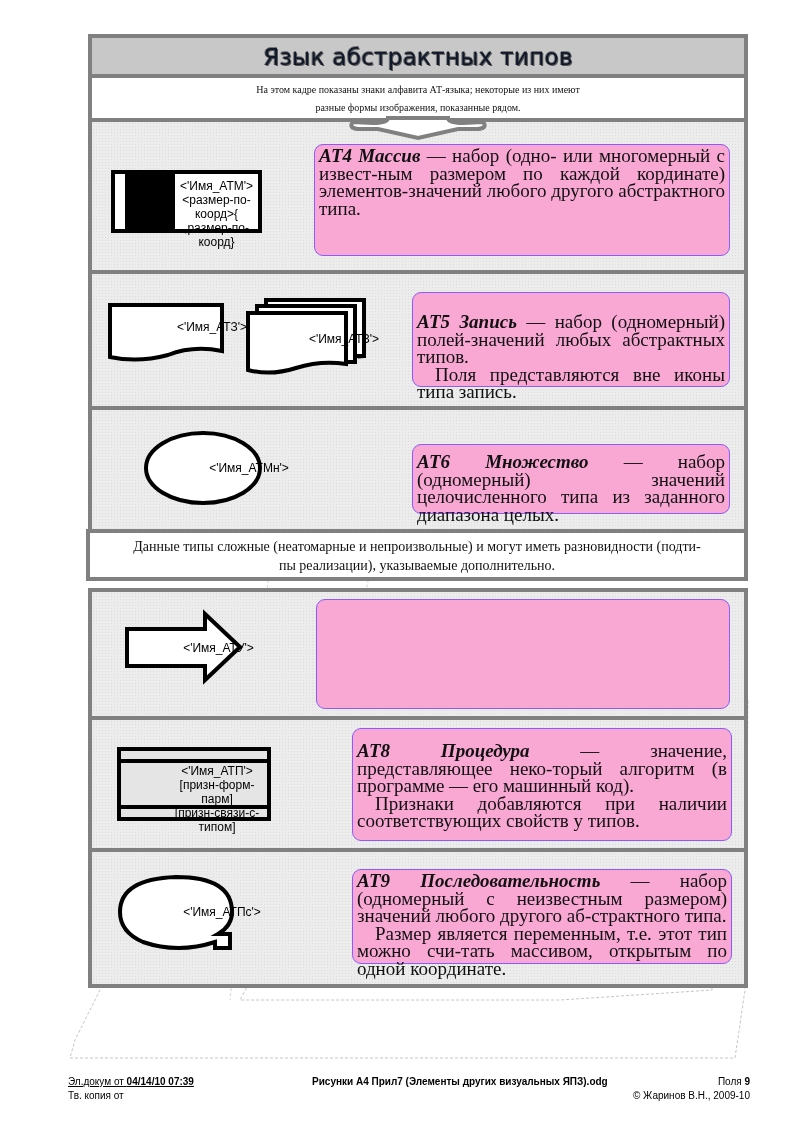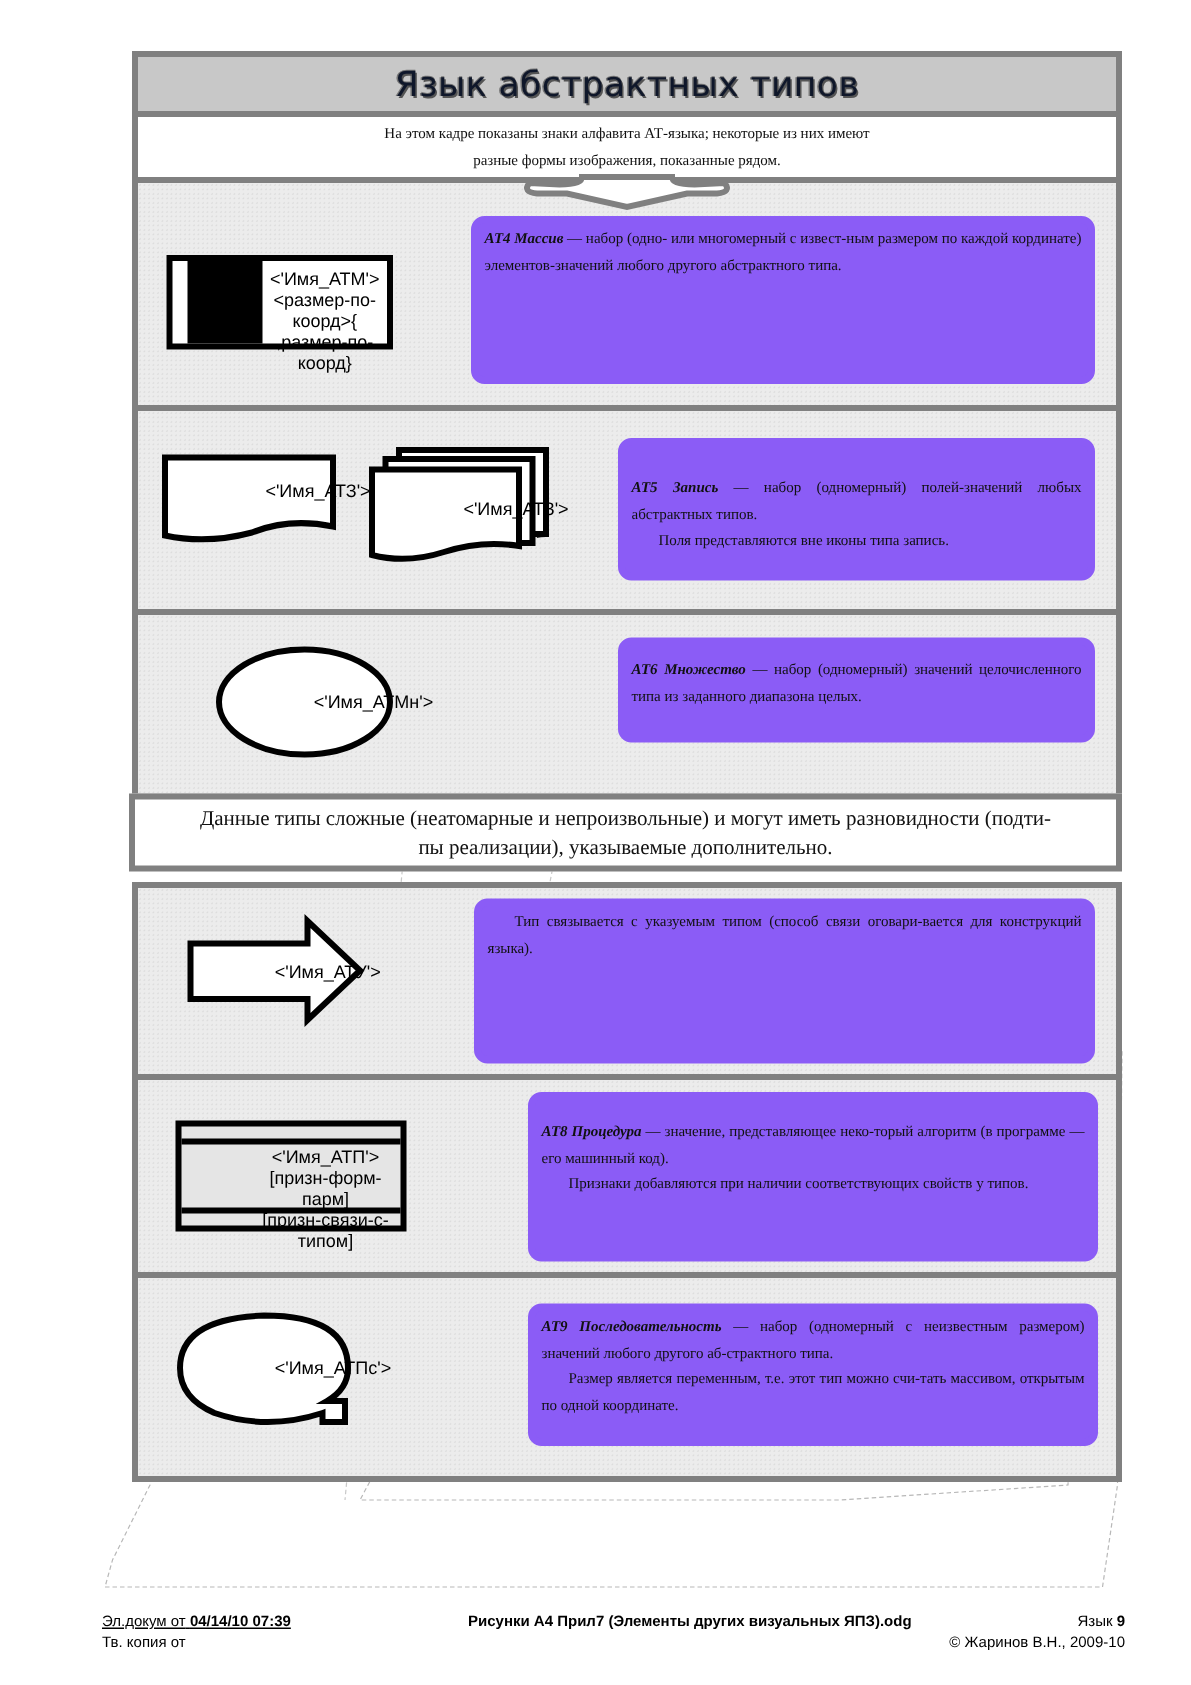--- a/index.html
+++ b/index.html
@@ -9,22 +9,22 @@
   .frame { position:absolute; background:#ececec; border:4px solid #808080; box-sizing:border-box;
            background-image: radial-gradient(#dcdcdc 0.6px, transparent 0.6px); background-size:3px 3px; }
   .title-bar { position:absolute; left:88px; top:34px; width:660px; height:40px; background:#c8c8c8;
                border:4px solid #808080; border-bottom:none; box-sizing:border-box; text-align:center; }
   .title-bar span { font-family:"DejaVu Sans", sans-serif; font-size:23px; color:#0f172a; line-height:38px;
                     text-shadow: 1px 1px 0 #555, -1px 0 0 #777, 0 -1px 0 #777; letter-spacing:0.3px; }
   .intro { position:absolute; left:88px; top:74px; width:660px; height:48px; background:#fff;
            border:4px solid #808080; box-sizing:border-box; text-align:center; font-size:10px; line-height:18px; padding-top:3px; }
   .note { position:absolute; left:86px; top:529px; width:662px; height:52px; background:#fff;
           border:4px solid #808080; box-sizing:border-box; text-align:center; font-size:14px; line-height:19px; padding-top:4px; }
-  .desc { position:absolute; background:#8b5cf6; border:5px solid #8b5cf6; border-radius:9px; box-sizing:border-box;
-          font-size:10px; line-height:17.5px; padding:2px 4px; text-align:justify; }
+  .desc { position:absolute; background:#f9a8d4; border:1px solid #8b5cf6; border-radius:9px; box-sizing:border-box;
+          font-size:19px; line-height:17.5px; padding:2px 4px; text-align:justify; }
   .desc p { margin:0; }
   .desc .ind { text-indent:18px; }
   .desc b { font-style:italic; }
   .ico-text { font-family:"Liberation Sans", sans-serif; font-size:12px; color:#000; text-align:center; line-height:14px; }
   .footer { position:absolute; font-family:"Liberation Sans", sans-serif; font-size:10px; color:#000; }
   .footer b { font-weight:bold; }
   svg { position:absolute; overflow:visible; }
 </style>
 </head>
 <body>
@@ -76,39 +76,38 @@
 <div class="abs ico-text" style="left:248px;top:332px;width:100px;">&lt;'Имя_АТЗ'&gt;</div>
 <div class="desc" style="left:412px;top:292px;width:318px;height:95px;padding-top:20px;">
   <p><b>АТ5 Запись</b><span> — набор (одномерный) полей-значений любых абстрактных типов.</span></p>
   <p class="ind">Поля представляются вне иконы типа запись.</p>
 </div>
 
 <svg width="120" height="80" style="left:143px;top:430px;">
   <ellipse cx="60" cy="38" rx="57" ry="35" fill="#fff" stroke="#000" stroke-width="4"></ellipse>
 </svg>
 <div class="abs ico-text" style="left:143px;top:461px;width:120px;">&lt;'Имя_АТМн'&gt;</div>
-<div class="desc" style="left:412px;top:425px;width:318px;height:70px;padding-top:8px;">
+<div class="desc" style="left:412px;top:444px;width:318px;height:70px;padding-top:8px;">
   <p><b>АТ6 Множество</b><span> — набор (одномерный) значений целочисленного типа из заданного диапазона целых.</span></p>
 </div>
 
 <div class="note">
   <div>Данные типы сложные (неатомарные и непроизвольные) и могут иметь разновидности (подти-</div>
   <div>пы реализации), указываемые дополнительно.</div>
 </div>
 
 <div class="frame" style="left:88px;top:588px;width:660px;height:132px;"></div>
 <div class="frame" style="left:88px;top:716px;width:660px;height:136px;"></div>
 <div class="frame" style="left:88px;top:848px;width:660px;height:140px;"></div>
 
 <svg width="125" height="70" style="left:125px;top:612px;">
   <path d="M2 17 L80 17 L80 2 L115 35 L80 68 L80 54 L2 54 Z" fill="#fff" stroke="#000" stroke-width="4" stroke-linejoin="miter"></path>
 </svg>
 <div class="abs ico-text" style="left:130px;top:641px;width:85px;">&lt;'Имя_АТУ'&gt;</div>
 <div class="desc" style="left:316px;top:599px;width:414px;height:110px;">
-  <p class="ind">Тип связывается с указуемым типом (способ связи оговари-вается для конструкций языка).</p>
 </div>
 
 <div class="abs" style="left:117px;top:747px;width:154px;height:74px;border:4px solid #000;box-sizing:border-box;background:#e5e5e5;">
   <div class="abs" style="left:0;right:0;top:8px;height:4px;background:#000;"></div>
   <div class="abs" style="left:0;right:0;bottom:8px;height:4px;background:#000;"></div>
   <div class="abs ico-text" style="left:0;right:0;top:13px;">
     <div>&lt;'Имя_АТП'&gt;</div>
     <div>[призн-форм-парм]</div>
     <div>[призн-связи-с-типом]</div>
   </div>
@@ -130,16 +129,16 @@
 
 <div class="footer" style="left:68px;top:1076px;text-decoration:underline;">
   <span>Эл.докум от</span>
   <b>04/14/10  07:39</b>
 </div>
 <div class="footer" style="left:68px;top:1090px;">Тв. копия от</div>
 <div class="footer" style="left:312px;top:1076px;font-weight:bold;">
   <span>Рисунки А4 Прил7 (Элементы других визуальных ЯПЗ).odg</span>
 </div>
 <div class="footer" style="right:44px;top:1076px;text-align:right;">
-  <span>Язык</span>
+  <span>Поля</span>
   <b>9</b>
 </div>
 <div class="footer" style="right:44px;top:1090px;text-align:right;">© Жаринов В.Н., 2009-10</div>
 
 </body></html>

